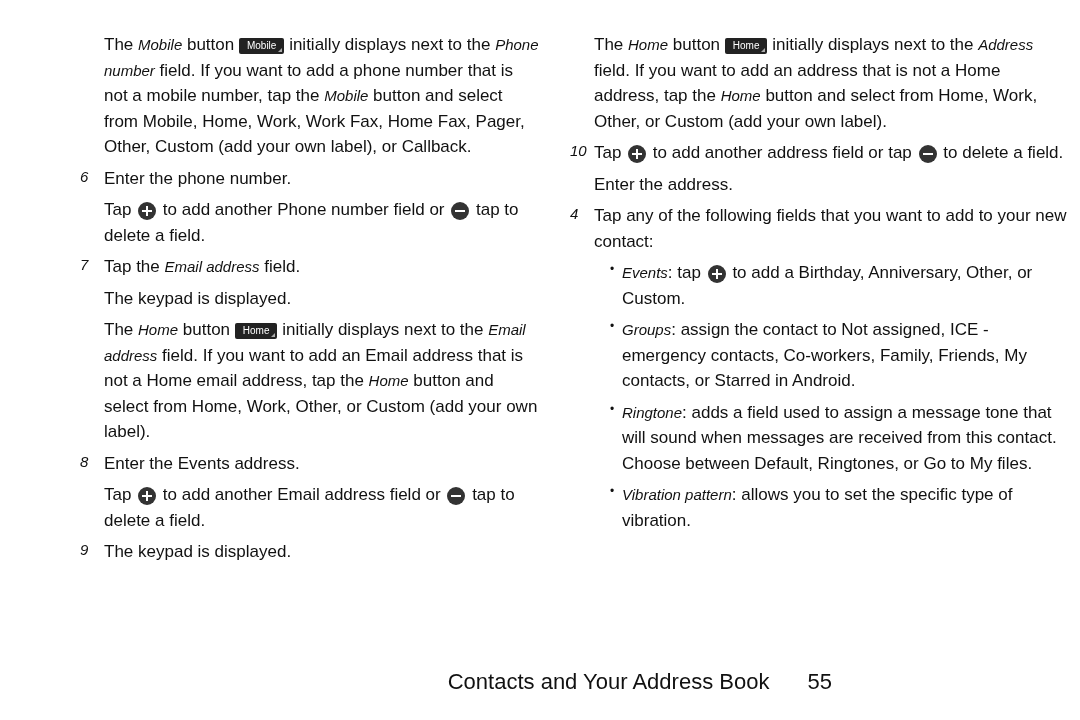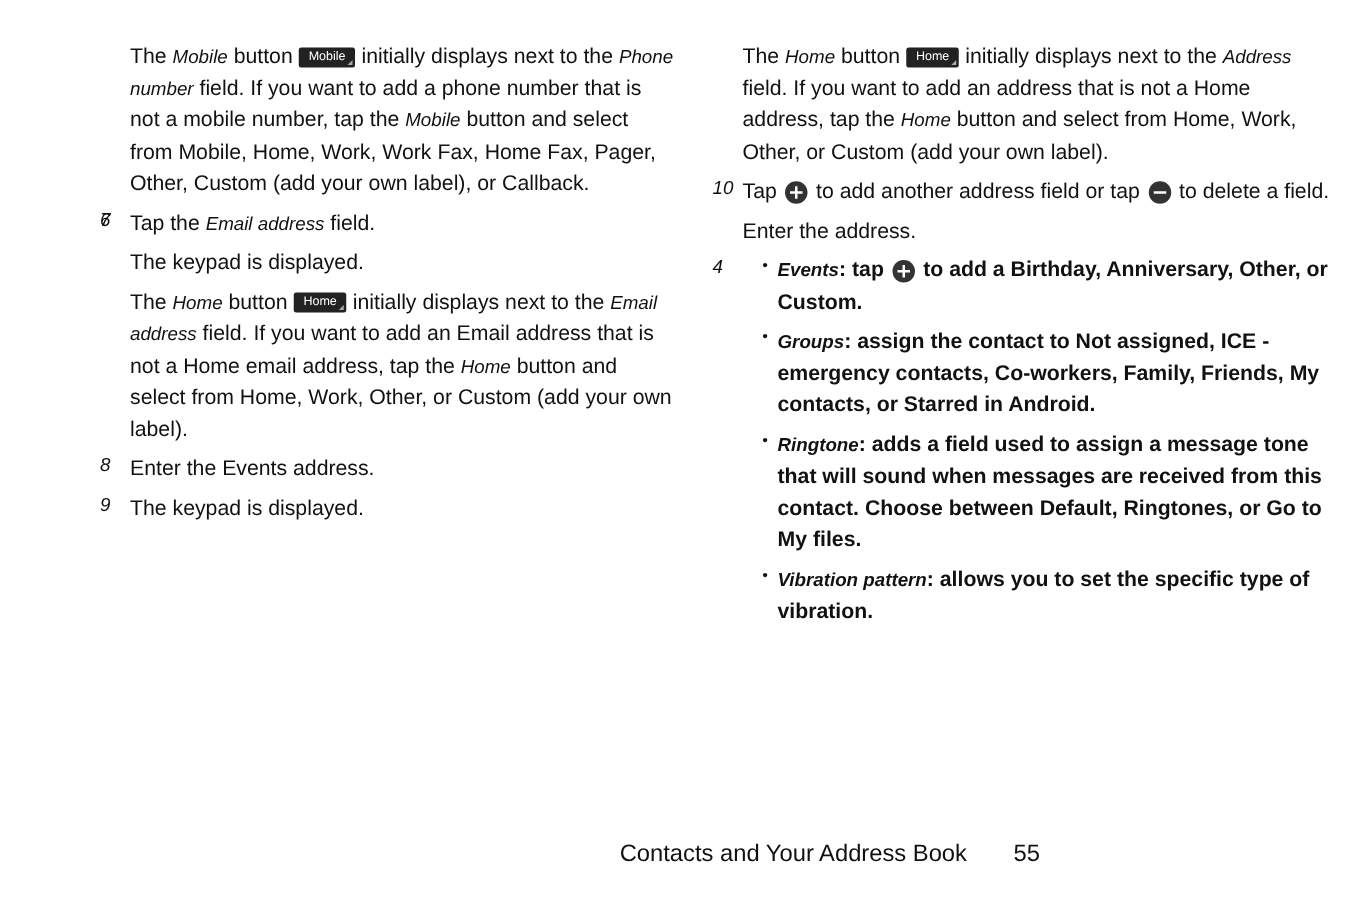--- a/index.html
+++ b/index.html
@@ -92,39 +92,38 @@
   .circ.plus::after  { left: 8px; top: 4px; width: 2px; height: 10px; }
   .circ.minus::before {
     content: "";
     position: absolute;
     left: 4px; top: 8px; width: 10px; height: 2px; background: #fff;
   }
   ul.sub {
     list-style: none;
     padding-left: 16px;
     margin: 4px 0;
-    font-weight: bold;
   }
   ul.sub li {
     position: relative;
     padding-left: 12px;
     margin-bottom: 6px;
   }
   ul.sub li::before {
     content: "•";
     position: absolute;
     left: 0;
     top: 0;
     font-size: 12px;
   }
   .footer {
     position: absolute;
     right: 60px;
     bottom: 22px;
-    font-size: 19px;
+    font-size: 22px;
   }
   .pagenum {
     margin-left: 32px;
   }
 </style>
 </head>
 <body>
 
 <div class="page">
 
@@ -132,37 +131,44 @@
 
     <div class="step">
       <p class="para">
         <span>The </span><span class="italic">Mobile</span><span> button </span><span class="chip">Mobile</span><span> initially displays next to the </span>
         <span class="italic">Phone number</span><span> field. If you want to add a phone number that is not a mobile number, tap the </span><span class="italic">Mobile</span><span> button and select from Mobile, Home, Work, Work Fax, Home Fax, Pager, Other, Custom (add your own label), or Callback.</span>
       </p>
     </div>
 
     <div class="step">
       <span class="step-num">6</span>
+      <p class="para">Enter the phone number.</p>
+      <p class="para">
+        <span>Tap </span><span class="circ plus"></span><span> to add another Phone number field or </span><span class="circ minus"></span><span> tap to delete a field.</span>
+      </p>
     </div>
 
     <div class="step">
       <span class="step-num">7</span>
       <p class="para">
         <span>Tap the </span><span class="italic">Email address</span><span> field.</span>
       </p>
       <p class="para">The keypad is displayed.</p>
       <p class="para">
         <span>The </span><span class="italic">Home</span><span> button </span><span class="chip">Home</span><span> initially displays next to the </span>
         <span class="italic">Email address</span><span> field. If you want to add an Email address that is not a Home email address, tap the </span><span class="italic">Home</span><span> button and select from Home, Work, Other, or Custom (add your own label).</span>
       </p>
     </div>
 
     <div class="step">
       <span class="step-num">8</span>
       <p class="para">Enter the Events address.</p>
+      <p class="para">
+        <span>Tap </span><span class="circ plus"></span><span> to add another Email address field or </span><span class="circ minus"></span><span> tap to delete a field.</span>
+      </p>
     </div>
 
     <div class="step">
       <span class="step-num">9</span>
       <p class="para">The keypad is displayed.</p>
     </div>
   </div>
 
   <div class="col col-right">
 
@@ -176,20 +182,21 @@
     <div class="step">
       <span class="step-num">10</span>
       <p class="para">
         <span>Tap </span><span class="circ plus"></span><span> to add another address field or tap </span><span class="circ minus"></span><span> to delete a field.</span>
       </p>
       <p class="para">Enter the address.</p>
     </div>
 
     <div class="step">
       <span class="step-num">4</span>
+      <p class="para">Tap any of the following fields that you want to add to your new contact:</p>
       <ul class="sub">
         <li>
           <span class="italic">Events</span><span>: tap </span><span class="circ plus"></span><span> to add a Birthday, Anniversary, Other, or Custom.</span>
         </li>
         <li>
           <span class="italic">Groups</span><span>: assign the contact to Not assigned, ICE - emergency contacts, Co-workers, Family, Friends, My contacts, or Starred in Android.</span>
         </li>
         <li>
           <span class="italic">Ringtone</span><span>: adds a field used to assign a message tone that will sound when messages are received from this contact. Choose between Default, Ringtones, or Go to My files.</span>
         </li>

